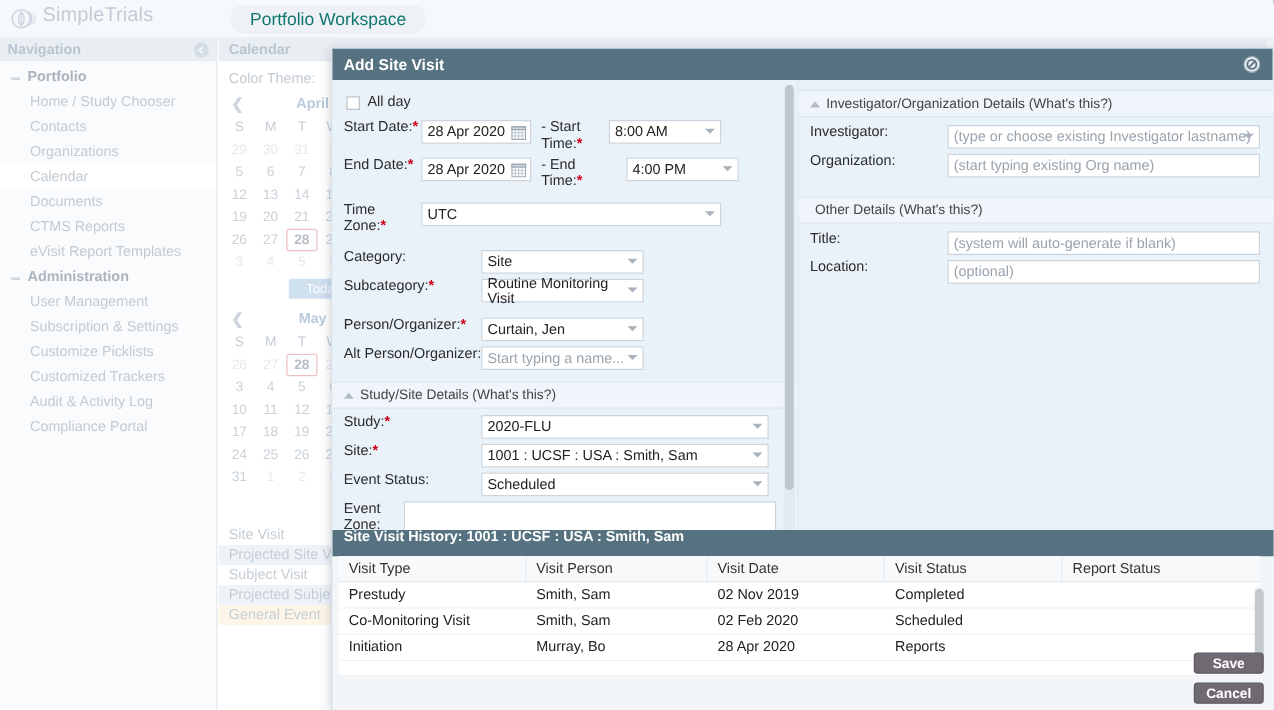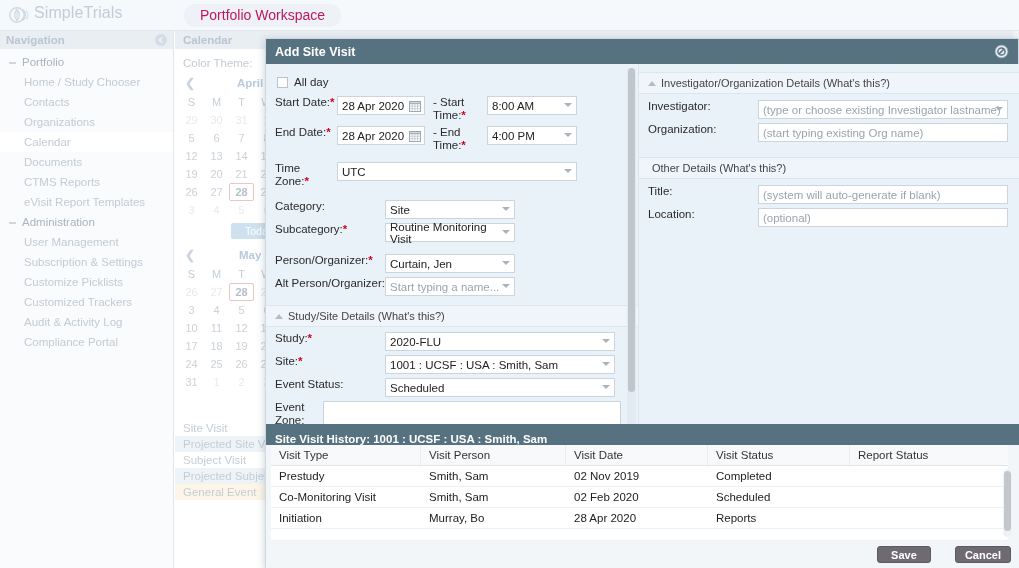--- a/index.html
+++ b/index.html
@@ -20,40 +20,40 @@
   }
   .topbar-dark { position:absolute; left:0; top:0; width:1019px; height:3px; background:#2f3d4a; }
   .logo-wrap { display:flex; padding-left:8px; width:167px; }
   .logo-mark { width:22px; height:22px; flex:0 0 22px; }
   .logo-text {
     font-size:16px; color:#c3ccd6; letter-spacing:.1px; margin-left:4px;
     font-family:"Liberation Sans", sans-serif;
   }
   .ws-tab {
     margin-left:17px; background:#eef2f7; border-radius:11px;
-    padding:3px 16px 4px 16px; font-size:14px; color:#be185d;
+    padding:3px 16px 4px 16px; font-size:14px; color:#0f766e;
   }
 
   
   .sidebar {
     position:absolute; left:0; top:31px; width:174px; height:537px;
     background:#fafbfc; border-right:1px solid #e3e7eb;
   }
   .nav-head {
     height:18px; background:#e9eef3; display:flex; align-items:center;
     padding:0 6px 0 6px; position:relative;
   }
   .nav-head-title { font-size:11.5px; font-weight:bold; color:#b9c5d1; }
   .nav-collapse {
     position:absolute; right:6px; top:3px; width:12px; height:12px;
     border-radius:50%; background:#d4dde5; display:flex; align-items:center; justify-content:center;
   }
   .nav-list { padding-top:3px; }
   .nav-group {
-    font-size:11.5px; font-weight:normal; color:#aab4be; padding:4px 0 4px 22px; position:relative;
+    font-size:11.5px; font-weight:bold; color:#aab4be; padding:4px 0 4px 22px; position:relative;
   }
   .nav-group .minus {
     position:absolute; left:9px; top:10px; width:7px; height:1.5px; background:#cfd6dd;
   }
   .nav-item {
     font-size:11.5px; color:#c3cbd3; padding:4px 0 4px 24px;
   }
   .nav-item.active { background:#ffffff; }
 
   
@@ -163,21 +163,21 @@
   }
 
   .gap { height:8px; }
 
   
   .hist {
     position:absolute; left:0; top:385px; width:754px; height:145px;
     background:#f3f6f9;
   }
   .hist-head {
-    height:21px; background:#56717f; display:flex; align-items:flex-end; padding-left:9px;
+    height:21px; background:#56717f; display:flex; align-items:flex-start; padding-left:9px;
   }
   .hist-title { color:#fff; font-size:11.5px; font-weight:bold; }
   .hist-table { background:#fff; width:737px; margin-left:5px; }
   .hist-cols {
     display:flex; height:21px; background:#f7f9fb; border-bottom:1px solid #dfe5ea;
   }
   .hcell {
     font-size:11.5px; color:#333; display:flex; align-items:center; padding-left:8px;
     border-right:1px solid #e8edf1;
   }
@@ -185,21 +185,21 @@
   .rcell { font-size:11.5px; color:#222; display:flex; align-items:center; padding-left:8px; }
   .c1 { width:150px; } .c2 { width:145px; } .c3 { width:142px; } .c4 { width:142px; } .c5 { width:158px; }
   .hist-scroll {
     position:absolute; right:8px; top:45px; width:9px; height:68px;
     background:#eef2f6; border-radius:5px;
   }
   .hist-scroll-thumb {
     position:absolute; left:1px; top:2px; width:7px; height:60px; background:#c3c8cd; border-radius:5px;
   }
   .btn-row {
-    position:absolute; right:9px; bottom:6px; display:flex; gap:24px;
+    position:absolute; right:9px; bottom:6px; display:flex; gap:7px;flex-direction:column;
   }
   .btn {
     min-width:54px; height:17px; background:#6f6a72; border:1px solid #5d5961;
     border-radius:3px; color:#fff; font-size:11px; font-weight:bold;
     display:flex; align-items:center; justify-content:center; padding:0 9px;
   }
   .page-scroll-right {
     position:absolute; right:0; top:31px; width:6px; height:537px; background:#f1f4f7;
   }
 </style>
@@ -473,21 +473,21 @@
                     <line x1="8.6" y1="4" x2="8.6" y2="11.5"></line>
                   <line x1="0.5" y1="6.2" x2="11.5" y2="6.2"></line>
                     <line x1="0.5" y1="8.7" x2="11.5" y2="8.7"></line>
                 </g>
               </svg>
             </span>
           </div>
           <div style="width:50px; margin-left:8px" class="flabel">
             <span>- End Time:</span><span class="req">*</span>
           </div>
-          <div class="ctl" style="width:90px; margin-left:4px">
+          <div class="ctl" style="width:90px; margin-left:18px">
             <span>4:00 PM</span>
             <span class="caret"></span>
           </div>
         </div>
 
         <div class="frow" style="padding-top:8px">
           <div style="width:62px" class="flabel">
             <span>Time Zone:</span><span class="req">*</span>
           </div>
           <div class="ctl" style="width:240px">

